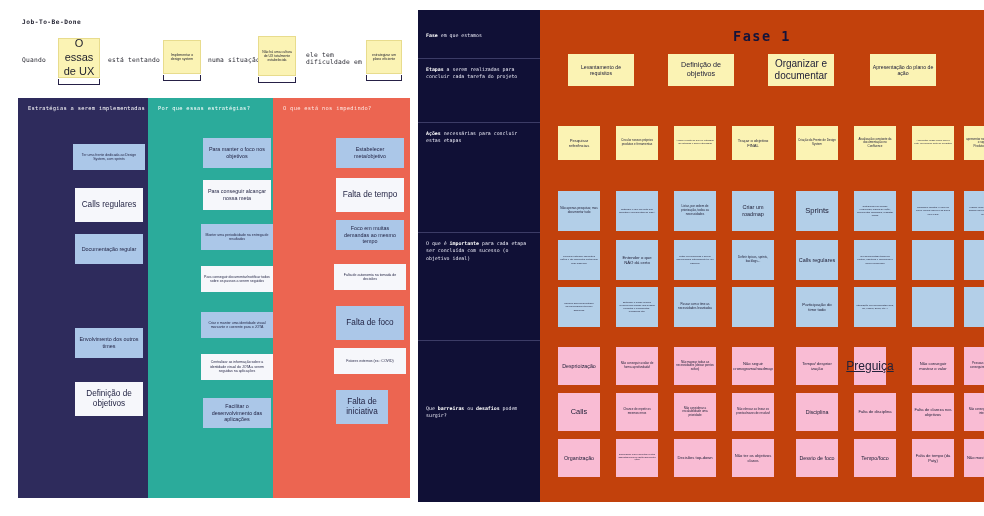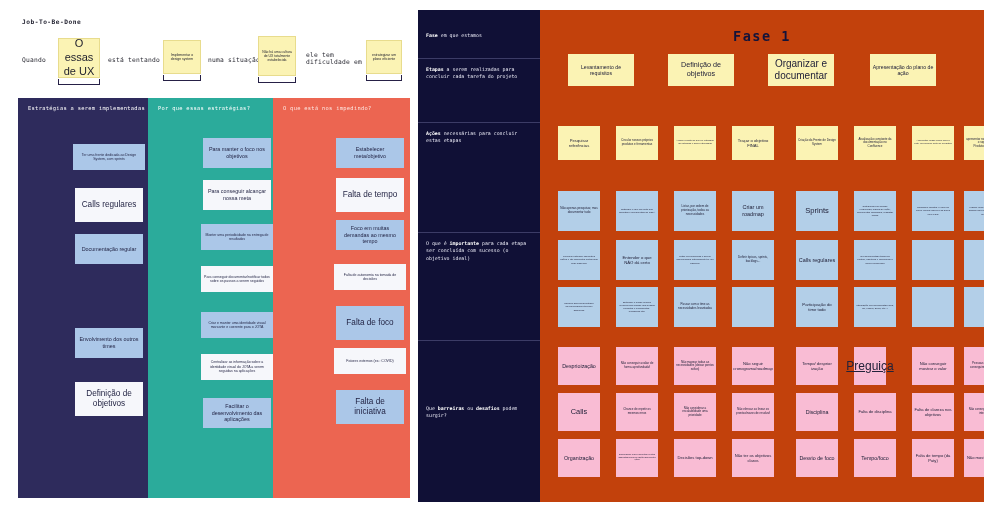--- a/index.html
+++ b/index.html
@@ -149,21 +149,21 @@
         </div>
         <div class="col col-c">
           <div class="col-head">O que está nos impedindo?</div>
           <div class="col-body" style="height: 370px;">
             <div class="card blue" style="width: 68px; height: 30px; font-size: 5.4px; left: 37px; top: 22px;">Estabelecer meta/objetivo</div>
             <div class="card white" style="width: 68px; height: 34px; font-size: 8.2px; left: 37px; top: 62px;">Falta de tempo</div>
             <div class="card blue" style="width: 68px; height: 30px; font-size: 5.4px; left: 37px; top: 104px;">Foco em muitas demandas ao mesmo tempo</div>
             <div class="card white" style="width: 72px; height: 26px; font-size: 3.5px; left: 35px; top: 148px;">Falta de autonomia na tomada de decisões</div>
             <div class="card blue" style="width: 68px; height: 34px; font-size: 8.2px; left: 37px; top: 190px;">Falta de foco</div>
             <div class="card white" style="width: 72px; height: 26px; font-size: 3.5px; left: 35px; top: 232px;">Fatores externos (ex.: COVID)</div>
-            <div class="card blue" style="width: 68px; height: 34px; font-size: 8.2px; left: 37px; top: 274px;">Falta de iniciativa</div>
+            <div class="card blue" style="width: 52px; height: 34px; font-size: 8.2px; left: 37px; top: 274px;">Falta de iniciativa</div>
           </div>
         </div>
       </div>
   </div>
 
   <div class="right-board">
     <div class="rb-sidebar"></div>
     <div id="rb-labels">
         <div class="rb-label" style="top: 22px;"><b>Fase</b> em que estamos</div>
         <div class="rb-label" style="top: 56px;"><b>Etapas</b> a serem realizadas para concluir cada tarefa do projeto</div>

